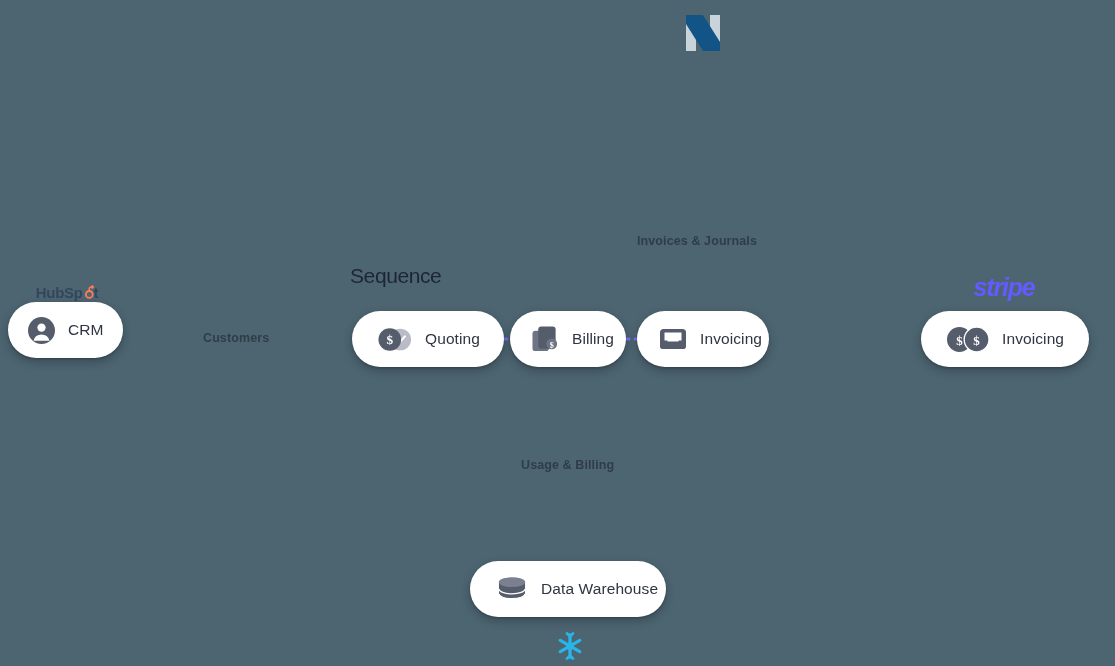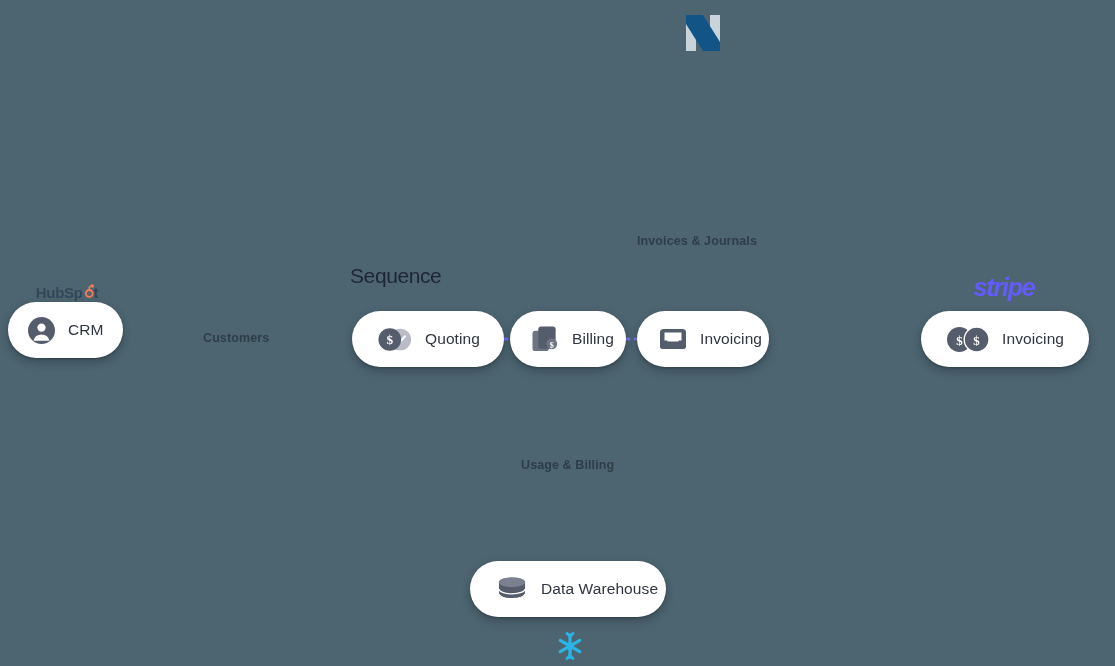--- a/index.html
+++ b/index.html
@@ -79,21 +79,21 @@
   #brand-netsuite  { left: 683px; top: 12px;  width: 40px;  height: 42px; }
   #brand-stripe    { left: 955px; top: 272px; width: 98px;  height: 30px; }
   #brand-snowflake { left: 500px; top: 630px; width: 140px; height: 32px; }
 
   .hubspot-text {
     font-size: 15px;
     font-weight: 700;
     color: #33475b;
     letter-spacing: -0.3px;
     display: flex;
-    align-items: flex-start;
+    align-items: center;
   }
 
   .stripe-text {
     font-size: 25px;
     font-weight: 800;
     color: #635bff;
     letter-spacing: -1.2px;
     font-style: italic;
   }
   .snowflake-text {

